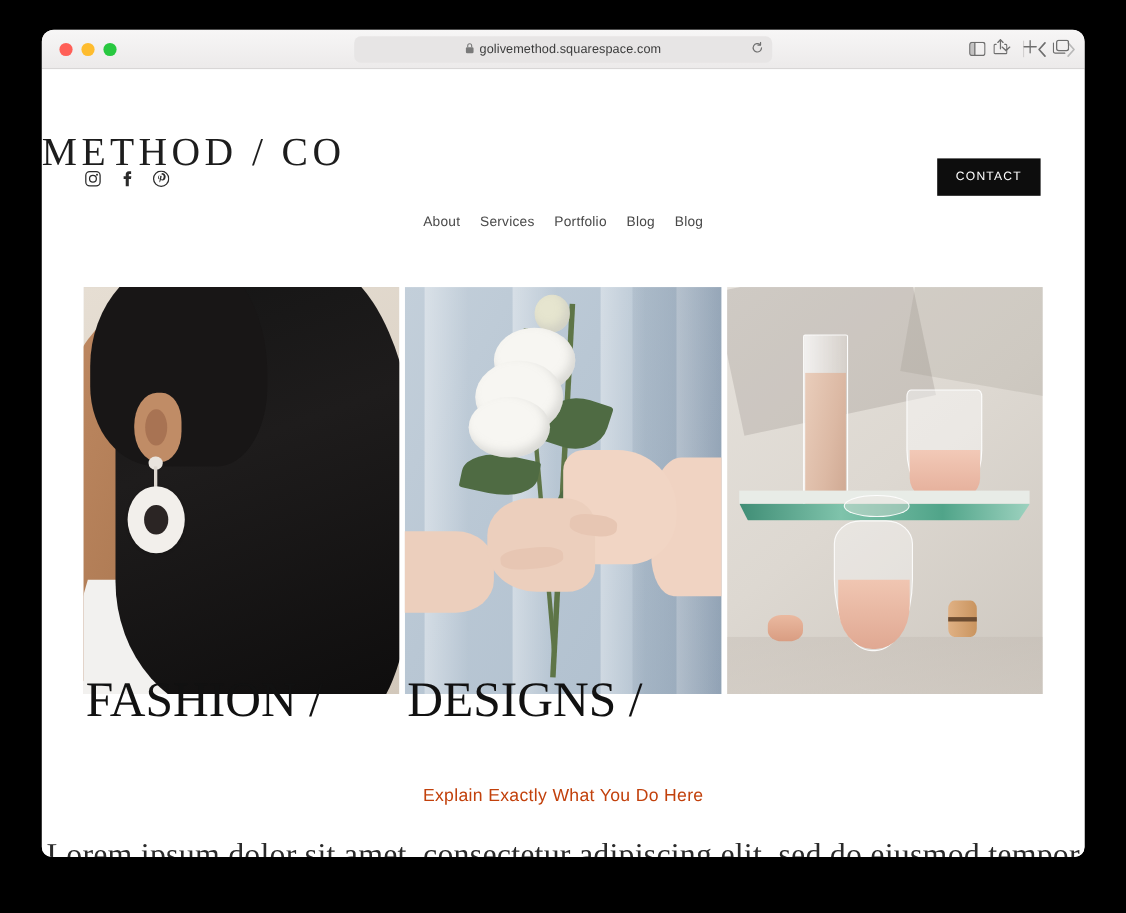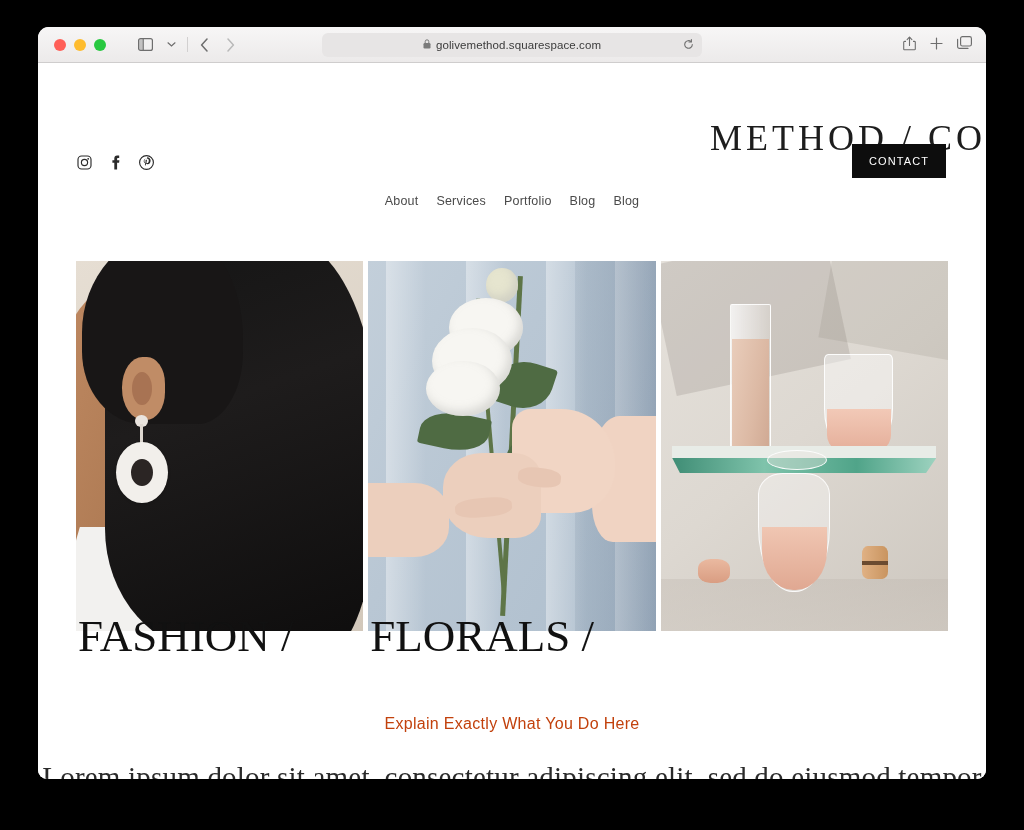--- a/index.html
+++ b/index.html
@@ -20,21 +20,21 @@
     overflow:hidden;
     box-shadow:0 6px 28px rgba(0,0,0,0.55);
   }
 
   
   .toolbar{
     position:relative;
     height:36px;
     background:linear-gradient(#f7f6f6,#eceaea);
     border-bottom:1px solid #cfcdcd;
-    display:flex; align-items:center;
+    display:flex; align-items:center;justify-content:space-between;
   }
   .traffic{ display:flex; gap:8px; padding-left:16px; }
   .light{ width:12px;height:12px;border-radius:50%; }
   .light.red{ background:#ff5f57; }
   .light.yellow{ background:#febc2e; }
   .light.green{ background:#28c840; }
 
   .tb-left{ display:flex; align-items:center; gap:0; margin-left:26px; }
   .tb-btn{
     width:26px;height:24px;
@@ -81,21 +81,21 @@
   
   .site-header{ position:relative; height:180px; }
   .socials{
     position:absolute; left:39px; top:92px;
     display:flex; gap:16px; align-items:center;
     color:#2b2b2b;
   }
   .social-ic{ width:15px;height:15px; display:block; }
 
   .logo{
-    text-align:right;
+    text-align:left;
     padding-top:57px;
     font-family:"Liberation Serif", serif;
     font-size:36px;
     letter-spacing:4px;
     color:#1d1d1d;
     font-weight:400;
     line-height:1;
   }
 
   .nav{
@@ -428,21 +428,21 @@
             <div class="p2-bloom b2"></div>
             <div class="p2-bloom b3"></div>
             <div class="p2-hand h-arm2"></div>
             <div class="p2-hand h-right"></div>
             <div class="p2-hand h-arm"></div>
             <div class="p2-hand h-left"></div>
             <div class="p2-finger f1"></div>
             <div class="p2-finger f2"></div>
           </div>
         </div>
-        <div class="cat-label">FLORALS /</div>
+        <div class="cat-label">DESIGNS /</div>
       </div>
 
       <div class="cat">
         <div class="cat-img">
           <div class="photo3">
             <div class="p3-shadow"></div>
             <div class="p3-shadow2"></div>
             <div class="p3-floor"></div>
             <div class="p3-tall"></div>
             <div class="p3-tall-liq"></div>

